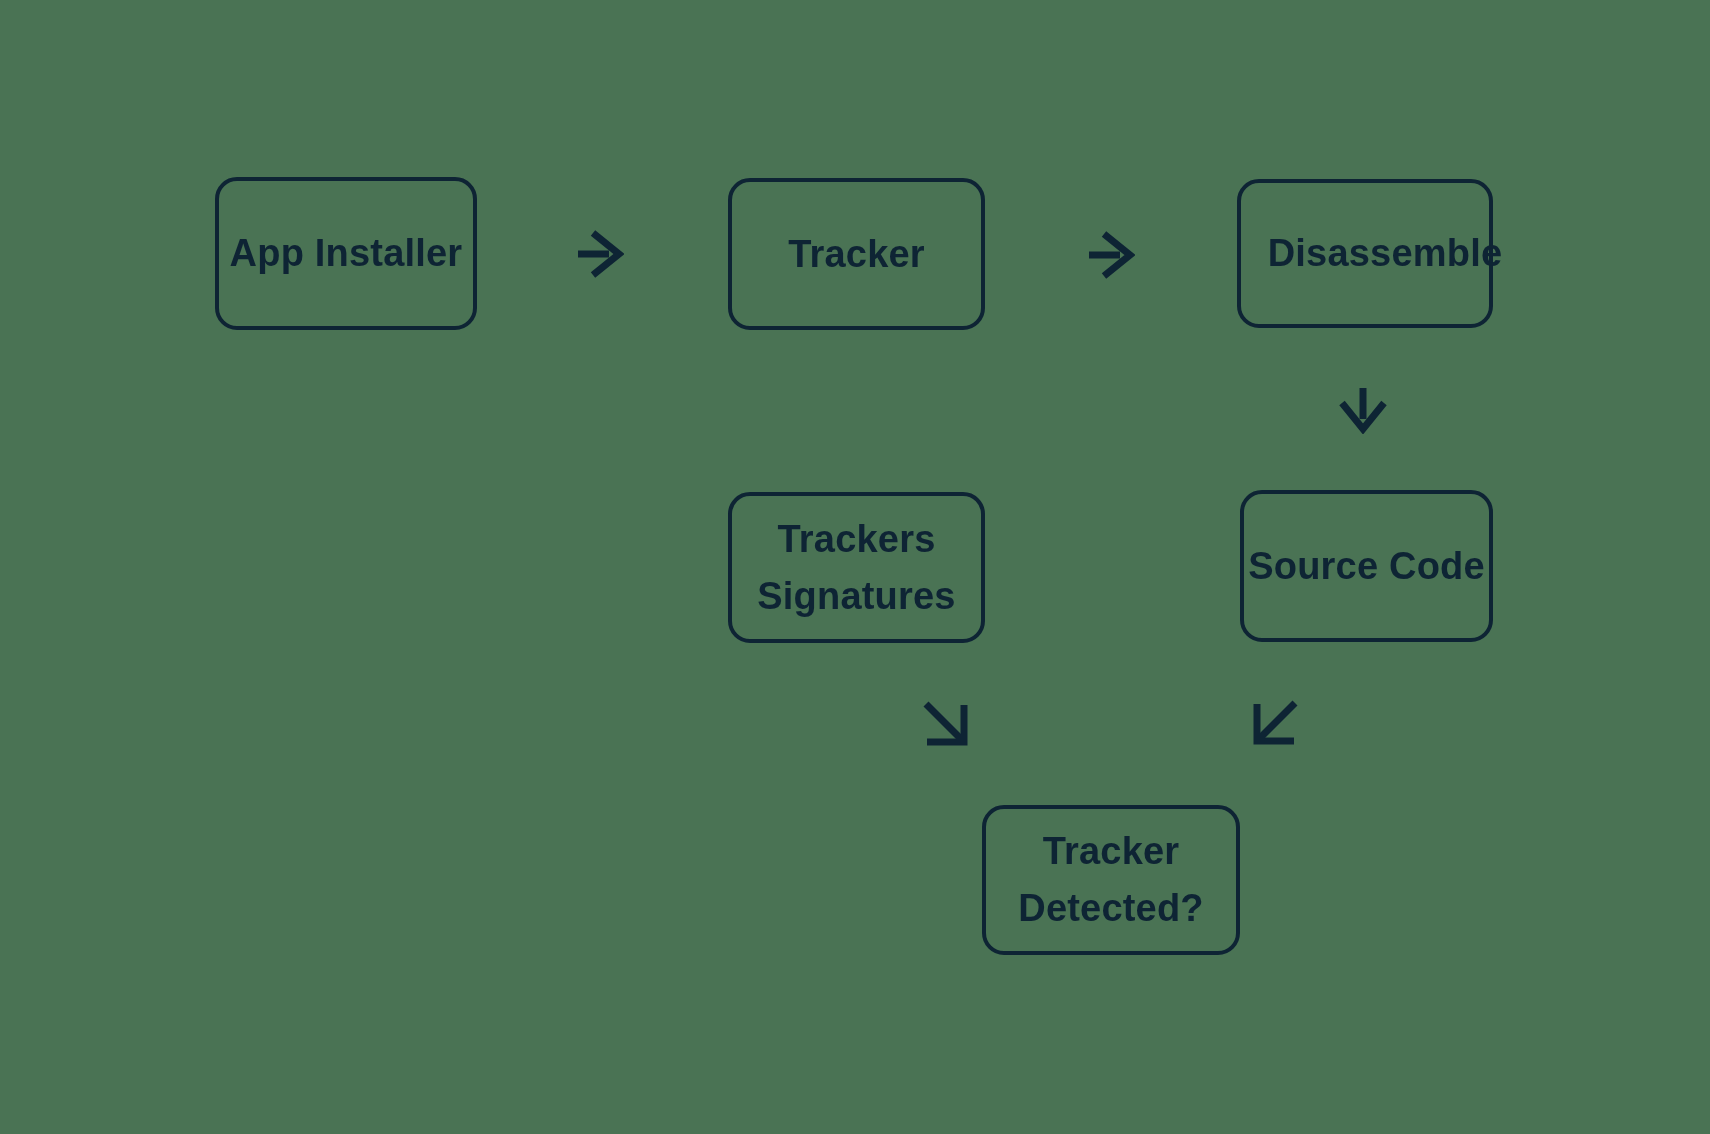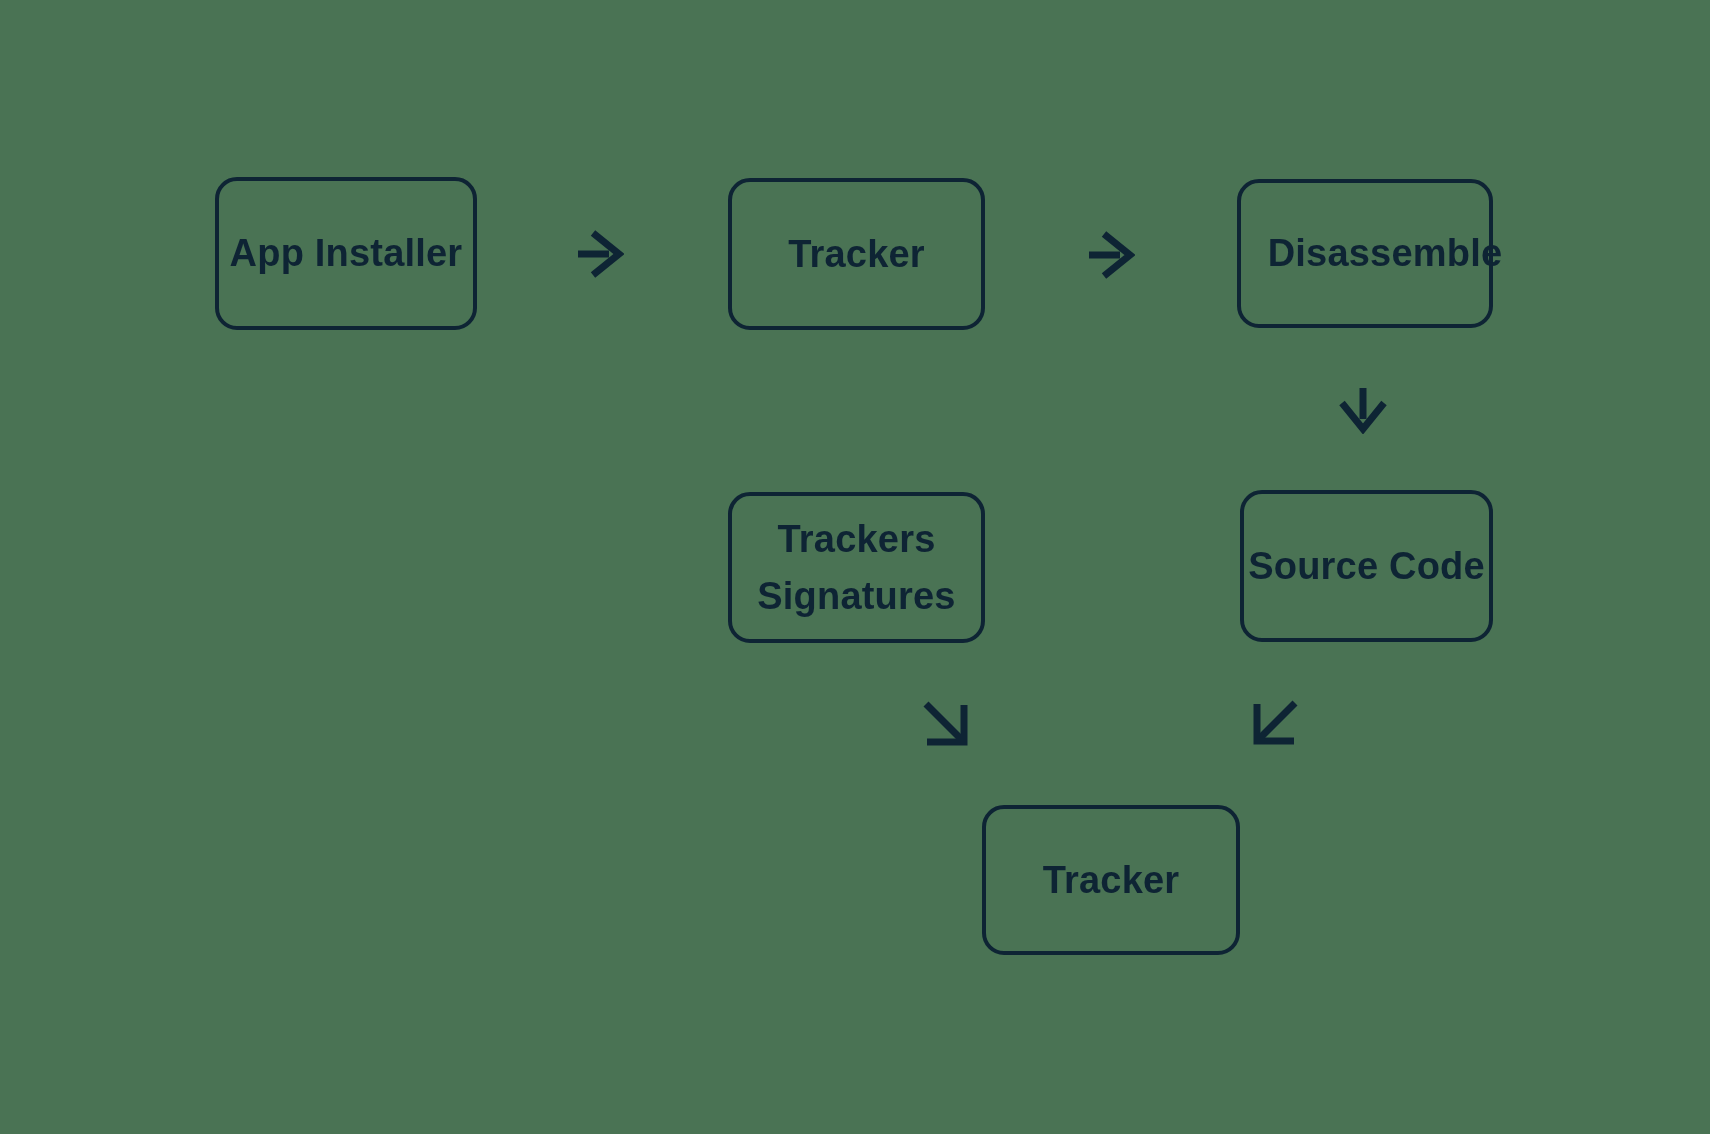--- a/index.html
+++ b/index.html
@@ -114,15 +114,16 @@
 
   <div class="arrow" id="a-sw-1">
     <svg width="50" height="50" viewBox="0 0 50 50" fill="none" stroke="currentColor" stroke-width="7">
       <path d="M44 6 L9 41"></path>
       <path d="M6 7 V44 H43"></path>
     </svg>
   </div>
 
   <div class="node" id="n-tracker-detected">
     <span>Tracker</span>
+    <span>Detected?</span>
   </div>
 
 </div>
 
 </body></html>

